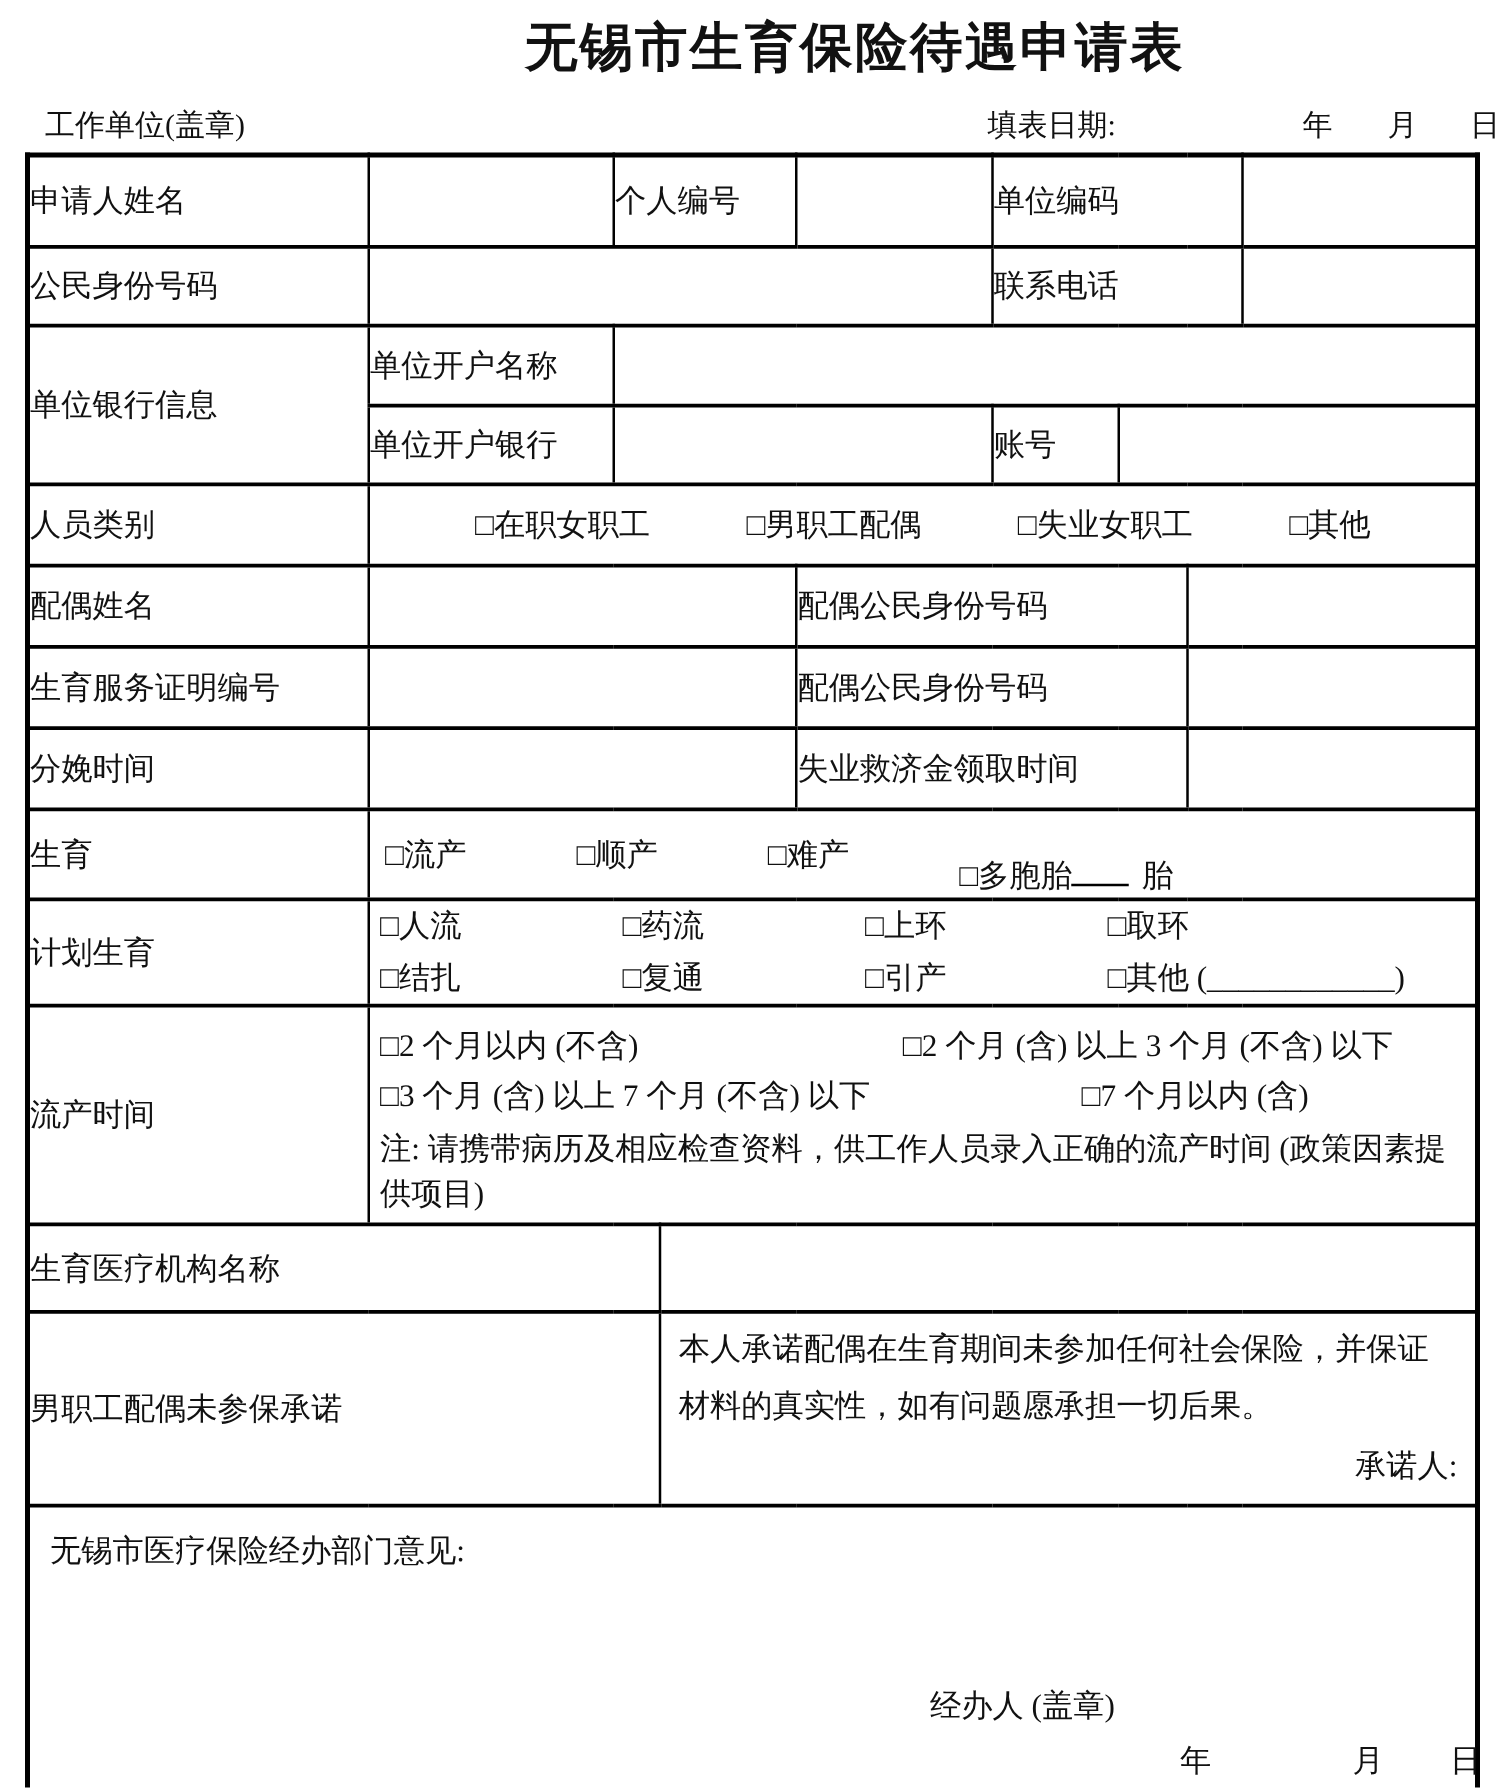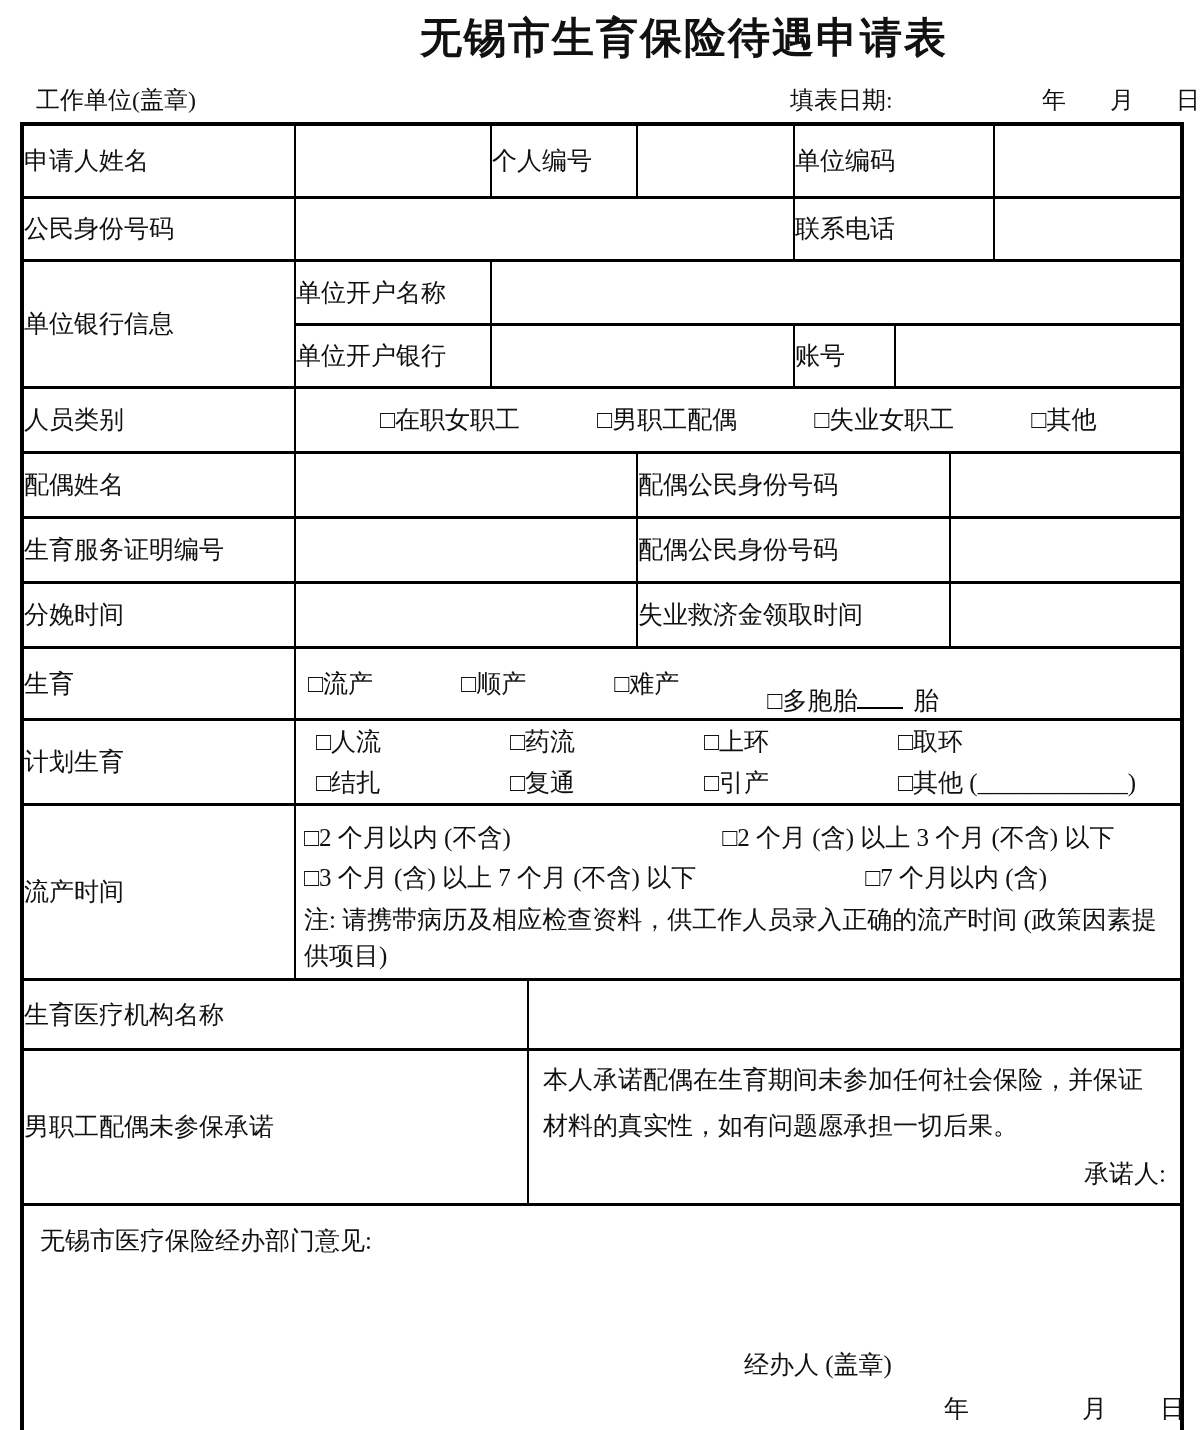--- a/index.html
+++ b/index.html
@@ -24,21 +24,21 @@
     border:4px solid #000;font-size:25px;
   }
   td{
     border:2px solid #000;border-top-width:3px;border-bottom-width:3px;
     padding:0;vertical-align:middle;
   }
   td.lbl{text-align:left;}
   td.val{background:#fff;}
   .opts-row{display:flex;align-items:center;padding-left:84px;gap:77px;white-space:nowrap;}
   .opts-birth{display:flex;align-items:center;padding-left:12px;gap:88px;white-space:nowrap;}
-  .plan-line{display:flex;padding-left:20px;line-height:41px;white-space:nowrap;}
+  .plan-line{display:flex;padding-left:8px;line-height:41px;white-space:nowrap;}
   .plan-line span{display:inline-block;width:194px;}
   .plan-line span:last-child{width:auto;}
   .abort-cell{vertical-align:top;padding:12px 8px 0 8px;line-height:40px;}
   .abort-l1 .w1{display:inline-block;width:412px;white-space:nowrap;}
   .abort-l2 .w2{display:inline-block;width:555px;white-space:nowrap;}
   .abort-note{line-height:36px;margin-top:4px;}
   .blankline{display:inline-block;width:46px;border-bottom:2px solid #000;height:26px;margin-right:10px;}
   .promise-cell{vertical-align:top;padding:6px 14px;line-height:46px;font-size:25px;}
   .promise-signer{text-align:right;padding-left:150px;margin-top:2px;}
   .opinion-cell{vertical-align:top;position:relative;padding:0;}

